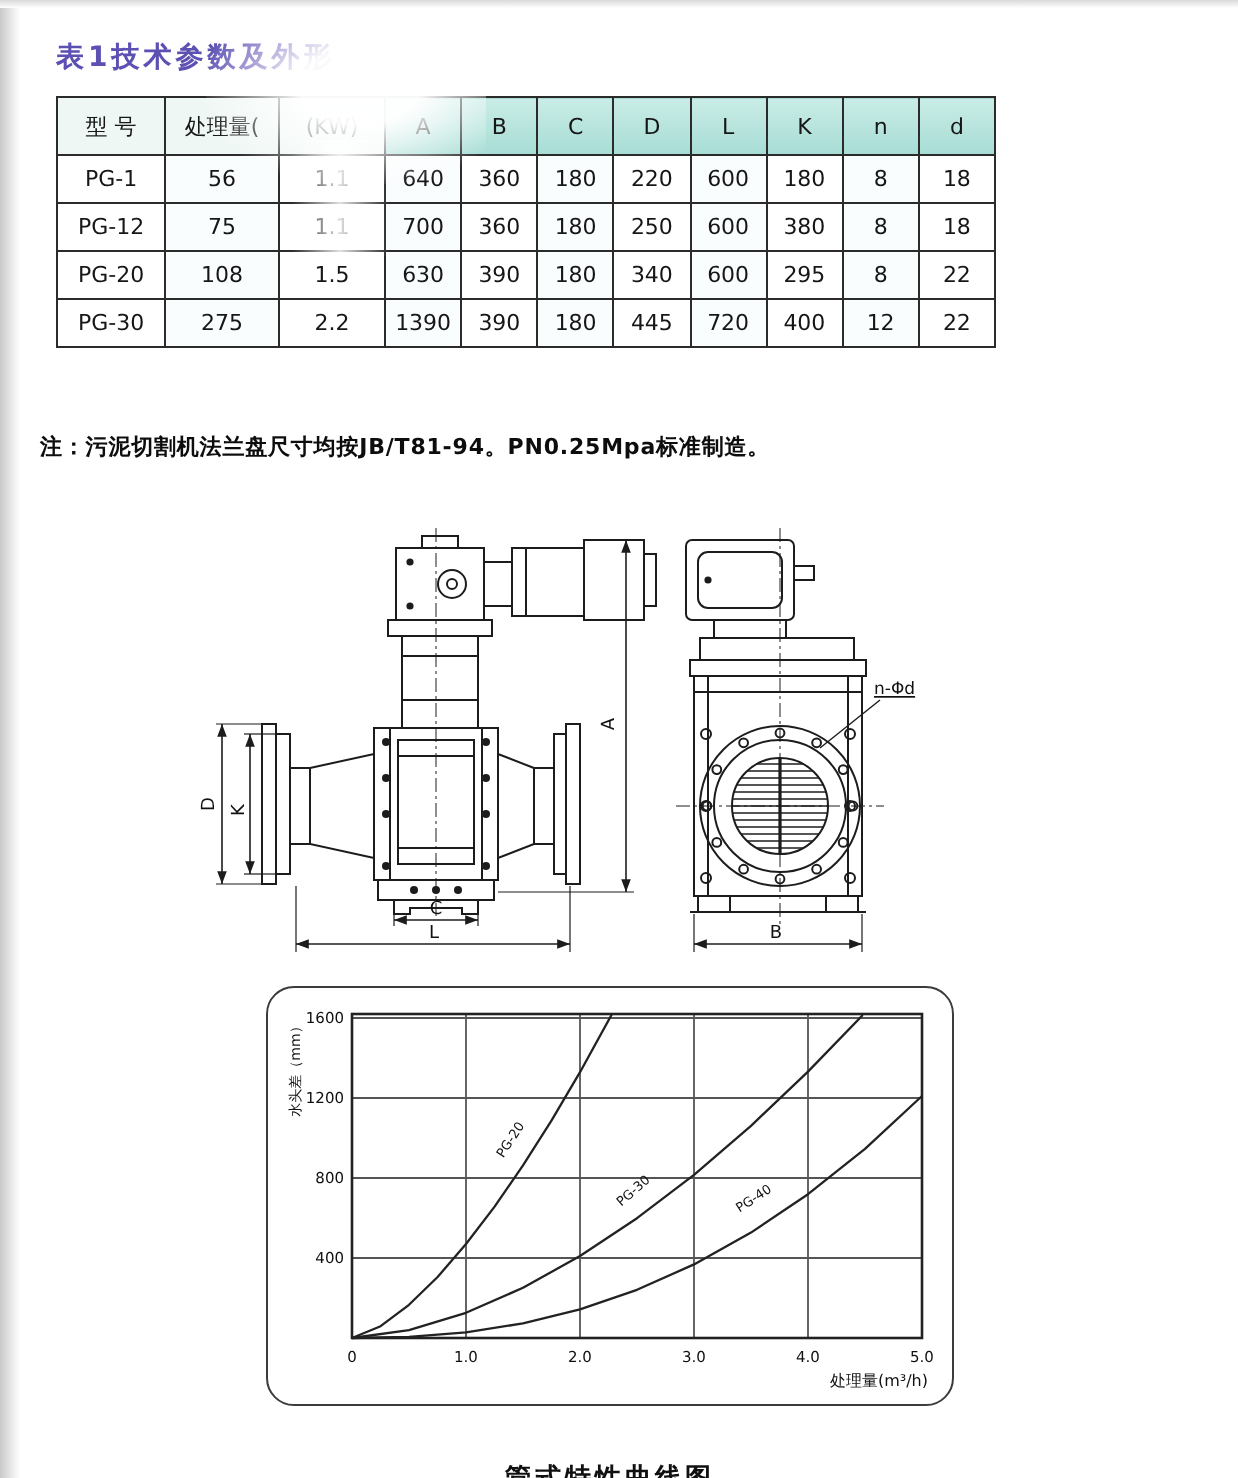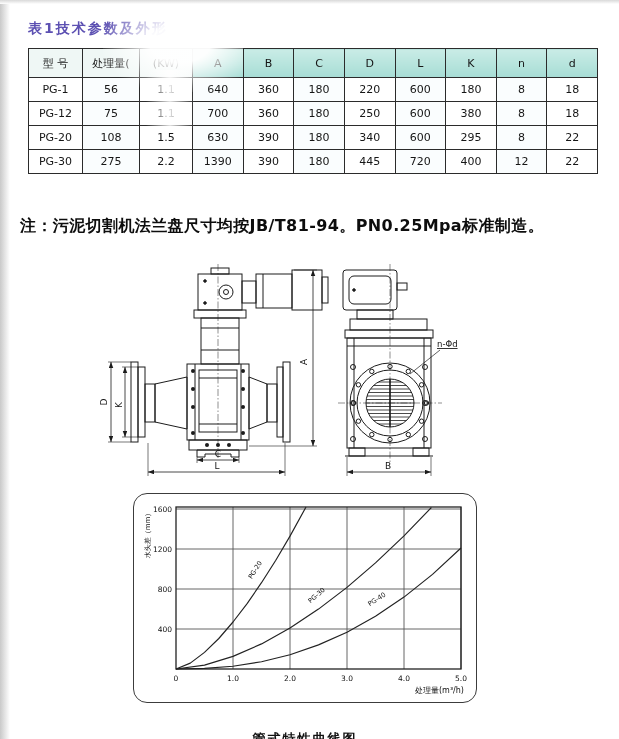--- a/index.html
+++ b/index.html
@@ -9,29 +9,29 @@
         background:linear-gradient(90deg,#c9c9c9,#e7e7e7 55%,#ffffff);}
   .scan-edge-top{position:absolute;left:0;top:0;width:619px;height:4px;
         background:linear-gradient(#d9d9d9,#ffffff);}
   .doc-title{position:absolute;left:28px;top:20px;font-size:14px;font-weight:bold;
         color:#5c50b2;letter-spacing:2px;}
   .fade{position:absolute;pointer-events:none;z-index:5;}
   #fade1{left:103px;top:8px;width:140px;height:84px;
         background:radial-gradient(ellipse at 55% 42%,rgba(255,255,255,.97) 28%,rgba(255,255,255,0) 75%);}
   #fade2{left:146px;top:70px;width:48px;height:58px;
         background:linear-gradient(90deg,rgba(255,255,255,0),rgba(255,255,255,.85) 50%,rgba(255,255,255,0));}
-  table.spec{position:absolute;left:28px;top:48px;width:570px;border-collapse:collapse;
+  table.spec{position:absolute;left:28px;top:48px;width:470px;border-collapse:collapse;
         table-layout:fixed;}
   table.spec th,table.spec td{border:1px solid #2b2b2b;text-align:center;
         font-size:11px;color:#161616;overflow:hidden;white-space:nowrap;}
   table.spec th{height:26px;font-weight:normal;background:#eff7f5;}
   table.spec th.dim{background:linear-gradient(#c9ece6,#a7ddd5);}
   table.spec td{height:21px;background:#ffffff;}
   table.spec td:nth-child(even){background:#fafdfe;}
-  .note{position:absolute;left:20px;top:216px;font-size:16px;font-weight:600;
+  .note{position:absolute;left:20px;top:216px;font-size:11px;font-weight:600;
         color:#0d0d0d;letter-spacing:.4px;}
   .drawing{position:absolute;left:95px;top:250px;}
   .drawing svg{display:block;}
   .chart-box{position:absolute;left:133px;top:493px;width:344px;height:210px;
         border:1.6px solid #3c3c3c;border-radius:14px;box-sizing:border-box;background:#fff;}
   .chart-caption{position:absolute;left:133px;top:707px;width:344px;text-align:center;
         font-size:13px;font-weight:bold;letter-spacing:2px;color:#101010;margin-top:23px;}
   text{font-family:"DejaVu Sans","Liberation Sans",sans-serif;}
 </style>
 </head>

